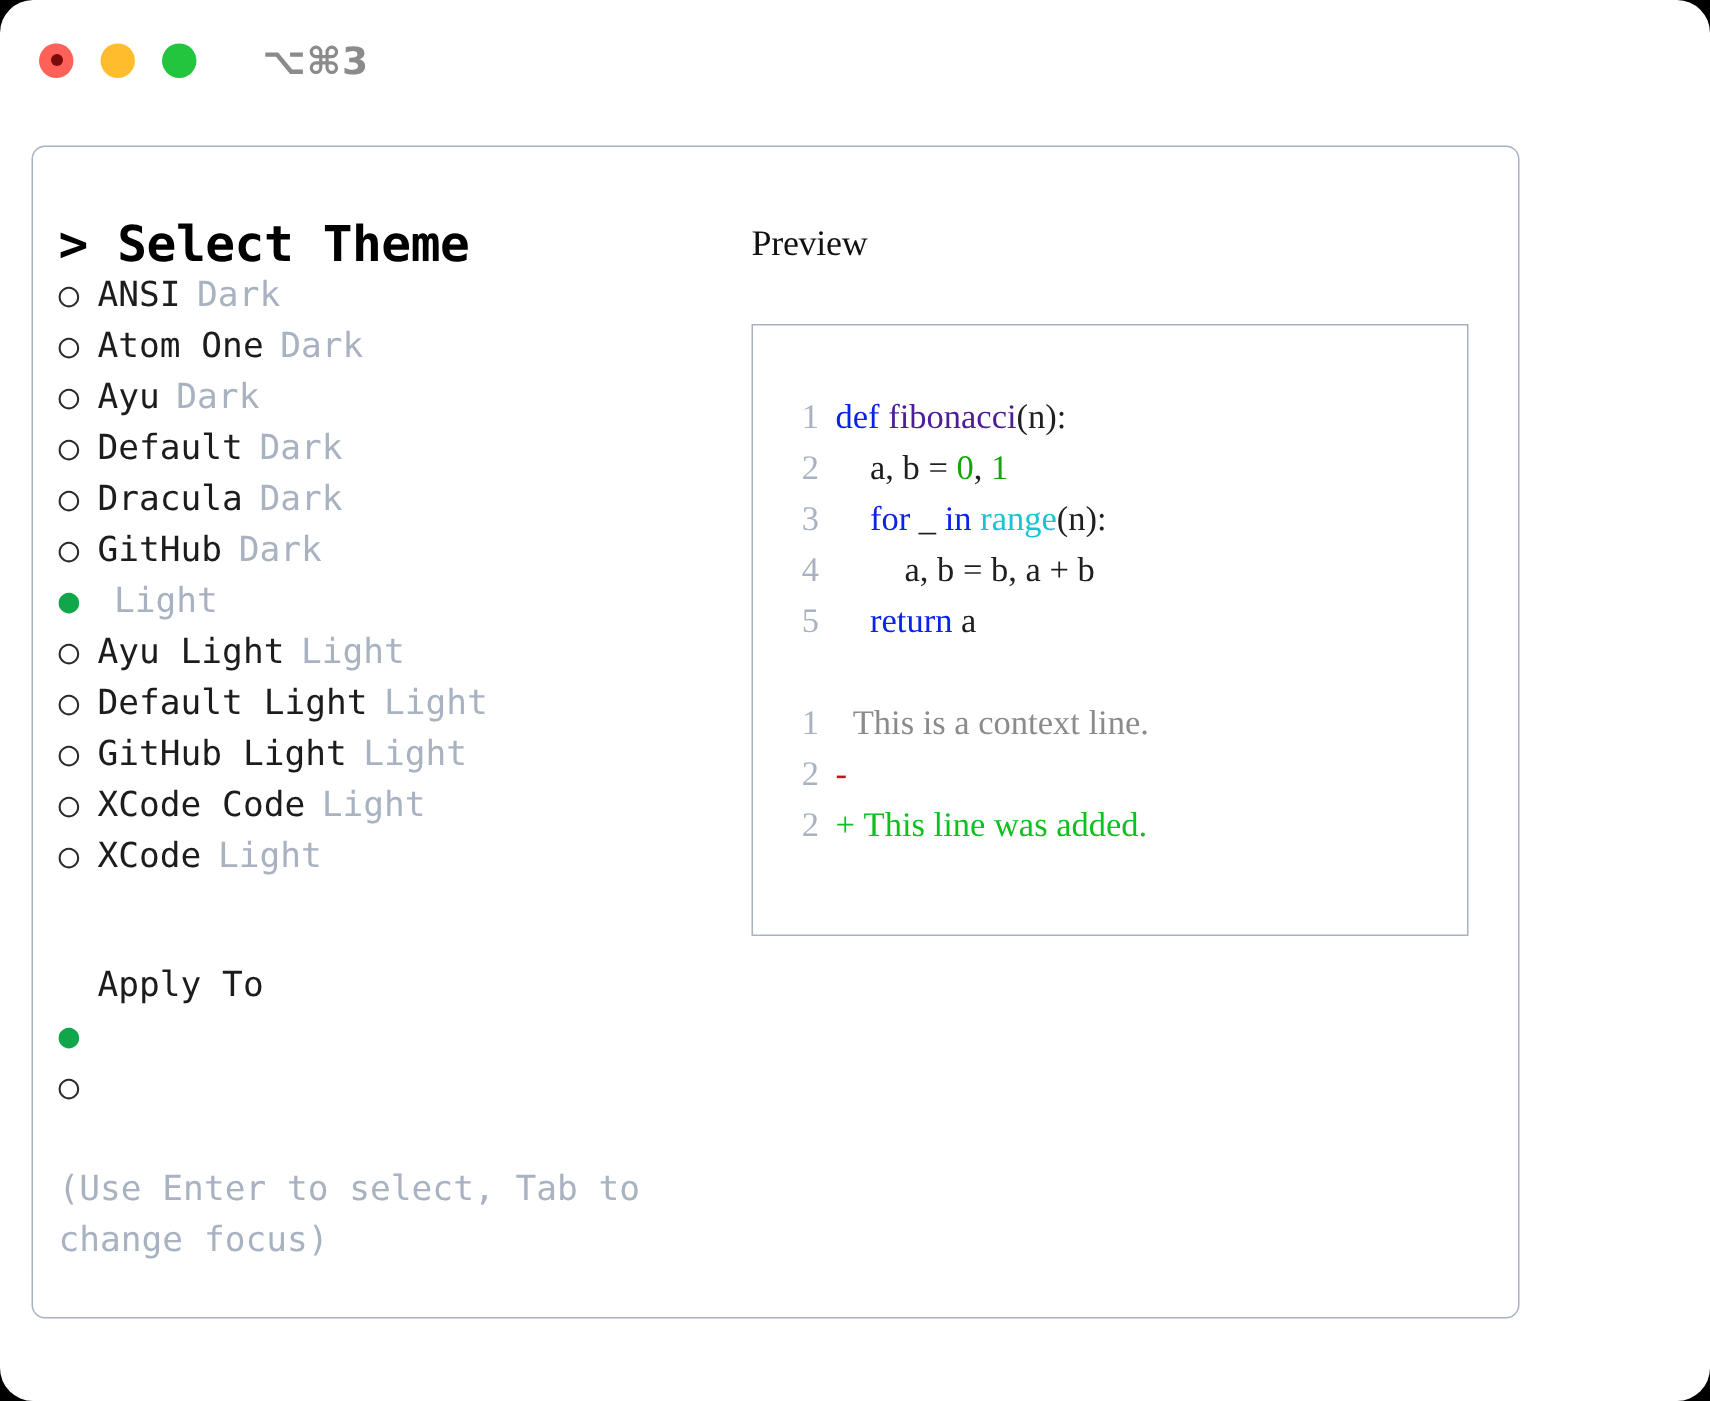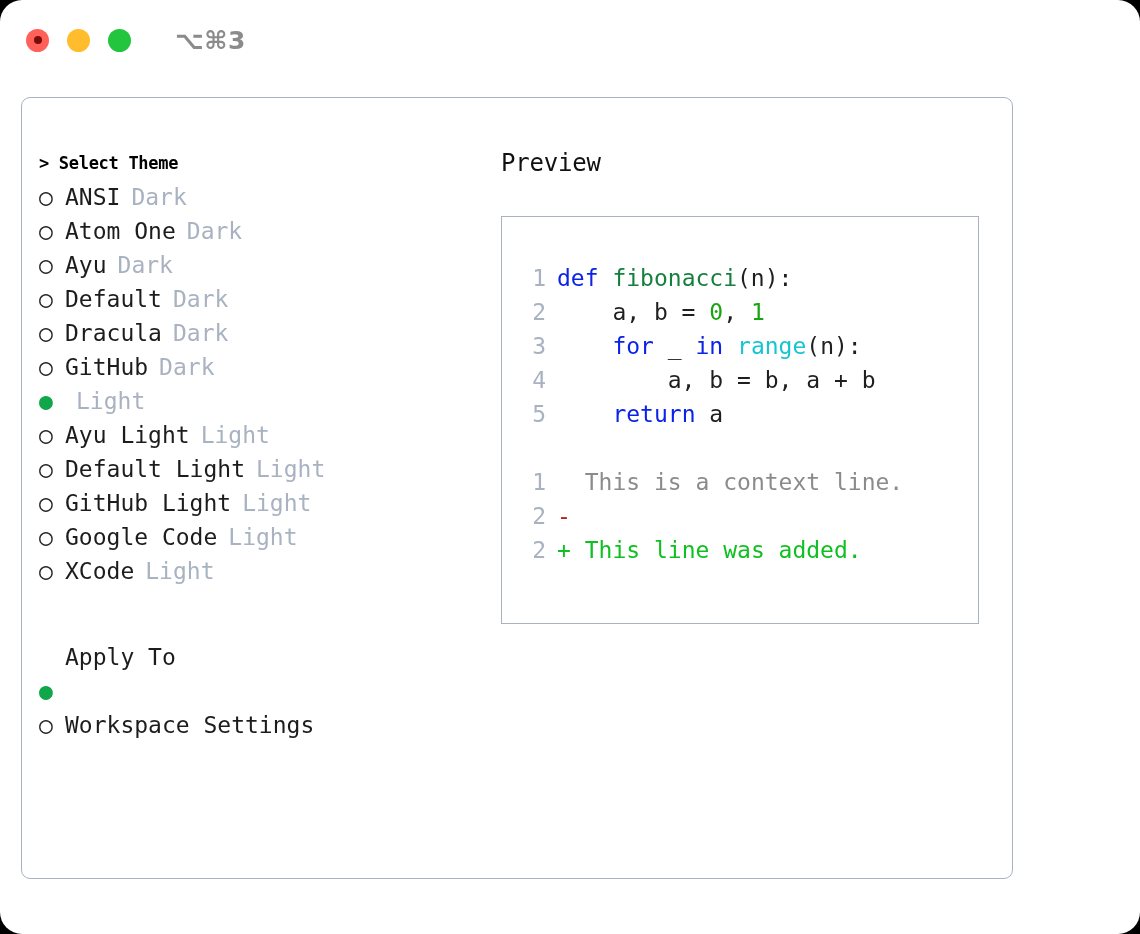--- a/index.html
+++ b/index.html
@@ -90,25 +90,26 @@
 
   .col-left {
     width: 462px;
     padding: 48px 0 0 17px;
     box-sizing: border-box;
   }
   .col-right {
     flex: 1;
     padding: 48px 0 0 17px;
     box-sizing: border-box;
+    font-family: Liberation Serif, serif;
   }
 
   
   .section-head {
-    font-size: 17px;
+    font-size: 33px;
     font-weight: 700;
     color: #000000;
     letter-spacing: -0.3px;
     line-height: 34px;
     white-space: pre;
   }
   .theme-list {
     margin-top: 0px;
   }
   .theme-row {
@@ -180,21 +181,21 @@
   }
   .ln {
     display: inline-block;
     width: 26px;
     flex: 0 0 26px;
     text-align: right;
     color: #a8b2c1;
     margin-right: 11px;
   }
   .tok-kw   { color: #0b23e8; }
-  .tok-fn   { color: #15803d; }
+  .tok-fn   { color: #4c1d95; }
   .tok-num  { color: #16a40f; }
   .tok-call { color: #17c4d4; }
   .tok-plain{ color: #1f1f1f; }
 
   .gap-line { height: 34px; }
 
   .diff-ctx  { color: #8b8b8b; text-align: center; }
   .diff-del  { color: #c01717; }
   .diff-add  { color: #10c020; }
 </style>
@@ -223,31 +224,32 @@
             <div class="theme-row"><span class="bullet">○</span><span class="theme-name">ANSI</span><span class="theme-kind">Dark</span></div>
             <div class="theme-row"><span class="bullet">○</span><span class="theme-name">Atom One</span><span class="theme-kind">Dark</span></div>
             <div class="theme-row"><span class="bullet">○</span><span class="theme-name">Ayu</span><span class="theme-kind">Dark</span></div>
             <div class="theme-row"><span class="bullet">○</span><span class="theme-name">Default</span><span class="theme-kind">Dark</span></div>
             <div class="theme-row"><span class="bullet">○</span><span class="theme-name">Dracula</span><span class="theme-kind">Dark</span></div>
             <div class="theme-row"><span class="bullet">○</span><span class="theme-name">GitHub</span><span class="theme-kind">Dark</span></div>
             <div class="theme-row selected"><span class="bullet on">●</span><span class="theme-kind">Light</span></div>
             <div class="theme-row"><span class="bullet">○</span><span class="theme-name">Ayu Light</span><span class="theme-kind">Light</span></div>
             <div class="theme-row"><span class="bullet">○</span><span class="theme-name">Default Light</span><span class="theme-kind">Light</span></div>
             <div class="theme-row"><span class="bullet">○</span><span class="theme-name">GitHub Light</span><span class="theme-kind">Light</span></div>
-            <div class="theme-row"><span class="bullet">○</span><span class="theme-name">Google Code</span><span class="theme-kind">Light</span></div>
+            <div class="theme-row"><span class="bullet">○</span><span class="theme-name">XCode Code</span><span class="theme-kind">Light</span></div>
             <div class="theme-row"><span class="bullet">○</span><span class="theme-name">XCode</span><span class="theme-kind">Light</span></div>
           </div>
 
         <div class="apply-head">Apply To</div>
 
         <div class="apply-list" id="apply-list">
             <div class="theme-row selected"><span class="bullet on">●</span></div>
-            <div class="theme-row"><span class="bullet">○</span><span class="theme-name">Workspace Settings</span></div>
+            <div class="theme-row"><span class="bullet">○</span></div>
           </div>
 
+        <div class="hint">(Use Enter to select, Tab to change focus)</div>
       </div>
 
       <div class="col-right">
 
         <div class="preview-head">Preview</div>
 
         <div class="preview-panel">
           <div id="code-block">
               <div class="code-line"><span class="ln">1</span><span class="tok-kw">def </span><span class="tok-fn">fibonacci</span><span class="tok-plain">(n):</span></div>
               <div class="code-line"><span class="ln">2</span><span class="tok-plain">    a, b = </span><span class="tok-num">0</span><span class="tok-plain">, </span><span class="tok-num">1</span></div>

